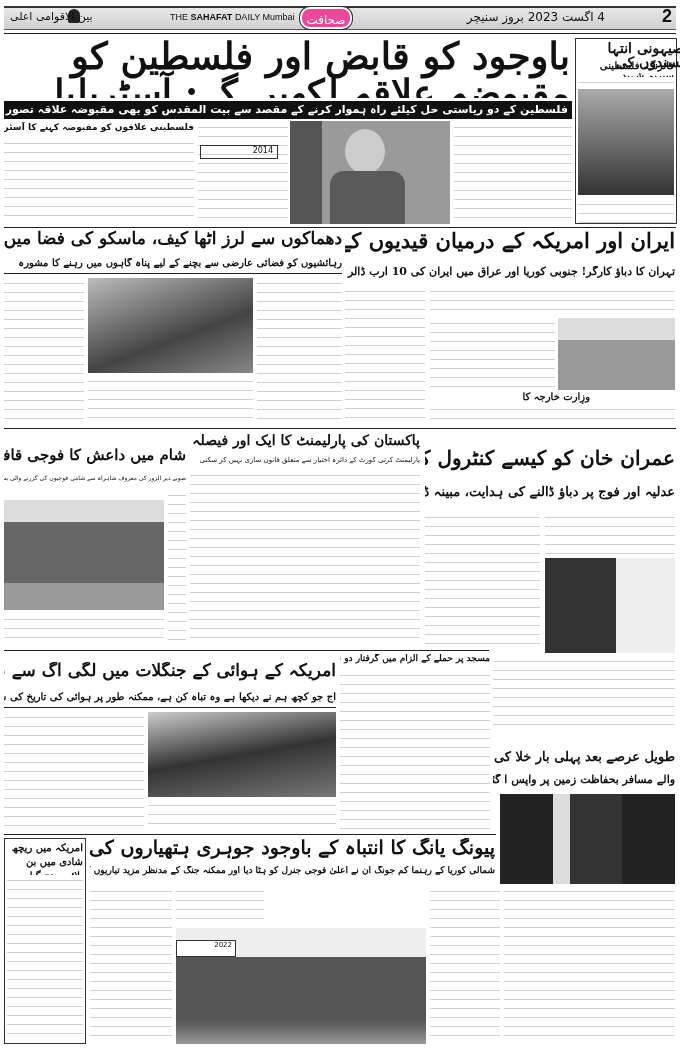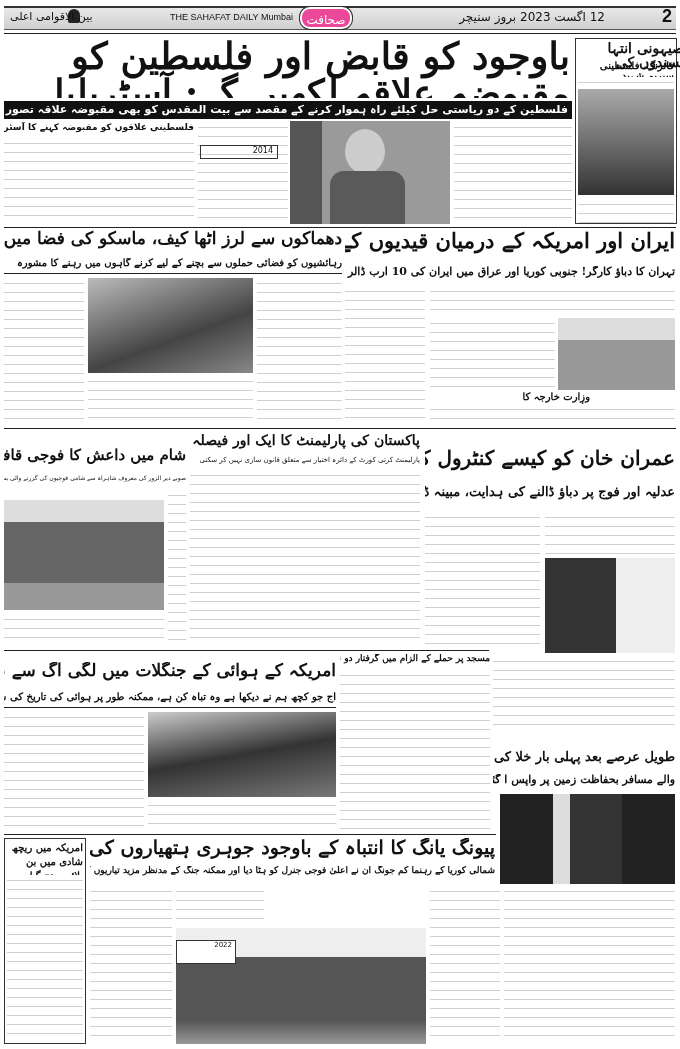--- a/index.html
+++ b/index.html
@@ -6,38 +6,38 @@
 html,body{width:680px;height:1049px;overflow:hidden;background:#fff}
 body{position:relative;font-family:"DejaVu Sans",sans-serif;color:#111}
 .abs{position:absolute}
 .rtl{direction:rtl;text-align:right}
 .masthead{left:0;top:0;width:680px;height:34px}
 .mast-bar{left:4px;top:6px;width:672px;height:24px;background:linear-gradient(#e8e8e8,#cfcfcf);border-top:2px solid #333;border-bottom:1px solid #555}
 .pagenum{right:8px;top:6px;font:bold 18px "Liberation Sans",sans-serif}
 .date{right:75px;top:10px;font-size:12px}
 .logo{left:300px;top:7px;width:52px;height:22px;background:#ec4899;border-radius:10px;color:#fff;text-align:center;font-size:12px;line-height:22px;border:2px solid #fff;box-shadow:0 0 0 1px #333}
 .paper{left:170px;top:12px;font:9px "Liberation Sans",sans-serif}
-.paper b{font-weight:normal}
+.paper b{font-weight:bold}
 .section{left:10px;top:10px;font-size:11px}
 .sec-icon{left:68px;top:9px;width:12px;height:14px;background:#222;border-radius:6px 6px 2px 2px}
 .hl{font-family:"DejaVu Serif",serif;font-weight:bold;line-height:1}
 .black-bar{background:#111;color:#fff;font-weight:bold;font-size:12px;line-height:18px;padding:0 4px}
 .col-text{font-size:6px;color:#444;line-height:9px;overflow:hidden;background:repeating-linear-gradient(#fff 0 5px,#d0d0d0 5px 6px,#fff 6px 9px)}
 .photo{background:#777;overflow:hidden}
 .rule{background:#222}
 .box{border:1px solid #333}
 .sub{font-weight:bold;font-size:11px}
 </style>
 </head>
 <body>
 
 <div class="abs masthead">
   <div class="abs mast-bar"></div>
   <div class="abs pagenum">2</div>
-  <div class="abs date rtl">12 اگست 2023 بروز سنیچر</div>
+  <div class="abs date rtl">4 اگست 2023 بروز سنیچر</div>
   <div class="abs logo">صحافت</div>
   <div class="abs paper">
     <span>THE</span>
     <b>SAHAFAT</b>
     <span>DAILY Mumbai</span>
   </div>
   <div class="abs sec-icon"></div>
   <div class="abs section rtl">بین الاقوامی اعلی</div>
 </div>
 <div class="abs rule" style="left:4px;top:33px;width:672px;height:1px"></div>
@@ -68,21 +68,21 @@
 <div class="abs hl rtl" style="left:345px;top:230px;width:330px;height:34px;font-size:21px;overflow:hidden;white-space:nowrap">ایران اور امریکہ کے درمیان قیدیوں کے تبادلے کا معاہدہ</div>
 <div class="abs hl rtl" style="left:345px;top:266px;width:330px;height:16px;font-size:11px;overflow:hidden;white-space:nowrap">تہران کا دباؤ کارگر! جنوبی کوریا اور عراق میں ایران کی 10 ارب ڈالر سے زائد کی رقم آزاد</div>
 <div class="abs col-text" style="left:345px;top:286px;width:80px;height:140px"></div>
 <div class="abs col-text" style="left:430px;top:286px;width:245px;height:30px"></div>
 <div class="abs col-text" style="left:430px;top:318px;width:125px;height:72px"></div>
 <div class="abs photo" style="left:558px;top:318px;width:117px;height:72px;background:linear-gradient(#ddd 0 30%,#999 30% 100%)"></div>
 <div class="abs hl rtl" style="left:510px;top:392px;width:80px;font-size:10px">وزارت خارجہ کا بیان</div>
 <div class="abs col-text" style="left:430px;top:404px;width:245px;height:22px"></div>
 
 <div class="abs hl rtl" style="left:4px;top:230px;width:338px;height:26px;font-size:17px;overflow:hidden;white-space:nowrap">دھماکوں سے لرز اٹھا کیف، ماسکو کی فضا میں فلائٹ آپریشن عارضی طور پر معطل</div>
-<div class="abs hl rtl" style="left:4px;top:258px;width:338px;height:16px;font-size:10px;overflow:hidden;white-space:nowrap;border-bottom:1px solid #222">رہائشیوں کو فضائی حملوں سے بچنے کے لیے کرنے گاہوں میں رہنے کا مشورہ</div>
+<div class="abs hl rtl" style="left:4px;top:258px;width:338px;height:16px;font-size:10px;overflow:hidden;white-space:nowrap;border-bottom:1px solid #222">رہائشیوں کو فضائی عارضی سے بچنے کے لیے پناہ گاہوں میں رہنے کا مشورہ</div>
 <div class="abs col-text" style="left:4px;top:278px;width:80px;height:145px"></div>
 <div class="abs photo" style="left:88px;top:278px;width:165px;height:95px;background:linear-gradient(160deg,#bbb,#444 60%,#888)"></div>
 <div class="abs col-text" style="left:88px;top:376px;width:165px;height:47px"></div>
 <div class="abs col-text" style="left:257px;top:278px;width:85px;height:145px"></div>
 
 <div class="abs rule" style="left:4px;top:428px;width:672px;height:1px"></div>
 
 <div class="abs hl rtl" style="left:425px;top:448px;width:250px;height:30px;font-size:20px;overflow:hidden;white-space:nowrap">عمران خان کو کیسے کنٹرول کرتی ہیں بشریٰ بی بی؟</div>
 <div class="abs hl rtl" style="left:425px;top:485px;width:250px;height:22px;font-size:13px;overflow:hidden;white-space:nowrap">عدلیہ اور فوج پر دباؤ ڈالنے کی ہدایت، مبینہ ڈائری سامنے آ گئی</div>
 <div class="abs col-text" style="left:425px;top:512px;width:115px;height:135px"></div>
@@ -115,20 +115,20 @@
 <div class="abs hl rtl" style="left:493px;top:774px;width:182px;height:18px;font-size:11px;overflow:hidden;white-space:nowrap">والے مسافر بحفاظت زمین پر واپس آ گئے</div>
 <div class="abs photo" style="left:500px;top:794px;width:175px;height:90px;background:linear-gradient(90deg,#222 0 30%,#ddd 30% 40%,#333 40% 70%,#222 70%)"></div>
 
 <div class="abs rule" style="left:4px;top:834px;width:492px;height:1px"></div>
 
 <div class="abs hl rtl" style="left:90px;top:838px;width:405px;height:26px;font-size:19px;overflow:hidden;white-space:nowrap">پیونگ یانگ کا انتباہ کے باوجود جوہری ہتھیاروں کی تیاری کا سلسلہ جاری</div>
 <div class="abs hl rtl" style="left:90px;top:866px;width:405px;height:16px;font-size:9px;overflow:hidden;white-space:nowrap">شمالی کوریا کے رہنما کم جونگ ان نے اعلیٰ فوجی جنرل کو ہٹا دیا اور ممکنہ جنگ کے مدنظر مزید تیاریوں کا حکم دیا ہے: اقوام متحدہ</div>
 <div class="abs col-text" style="left:90px;top:886px;width:82px;height:158px"></div>
 <div class="abs col-text" style="left:176px;top:886px;width:88px;height:40px"></div>
 <div class="abs photo" style="left:176px;top:928px;width:250px;height:116px;background:linear-gradient(#eee 0 25%,#555 25% 80%,#999)"></div>
-<div class="abs box rtl" style="left:176px;top:940px;width:60px;height:24px;font-size:7px;padding-right:3px;background:#fff">2022</div>
+<div class="abs box rtl" style="left:176px;top:940px;width:60px;height:17px;font-size:7px;padding-right:3px;background:#fff">2022</div>
 <div class="abs col-text" style="left:430px;top:886px;width:70px;height:158px"></div>
 <div class="abs col-text" style="left:504px;top:886px;width:171px;height:158px"></div>
 
 <div class="abs box" style="left:4px;top:838px;width:82px;height:206px">
   <div class="abs hl rtl" style="left:2px;top:2px;width:76px;font-size:10px;line-height:14px">امریکہ میں ریچھ شادی میں بن بلائے پہنچ گیا</div>
   <div class="abs col-text" style="left:2px;top:36px;width:76px;height:166px"></div>
 </div>
 
 </body></html>

